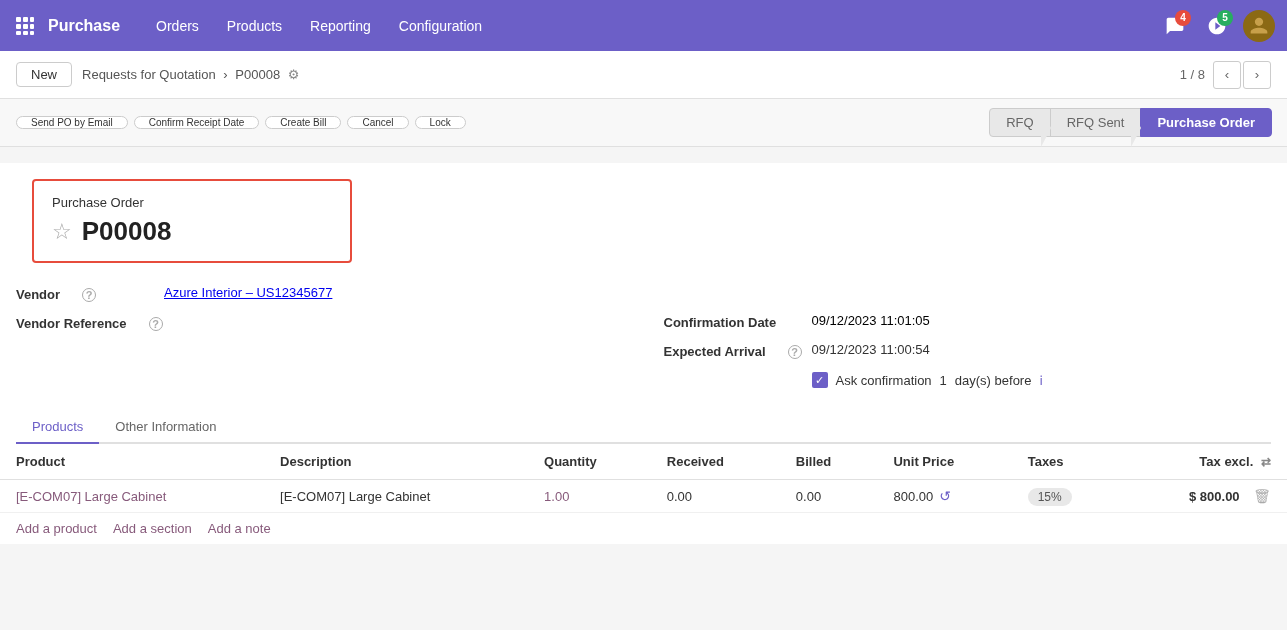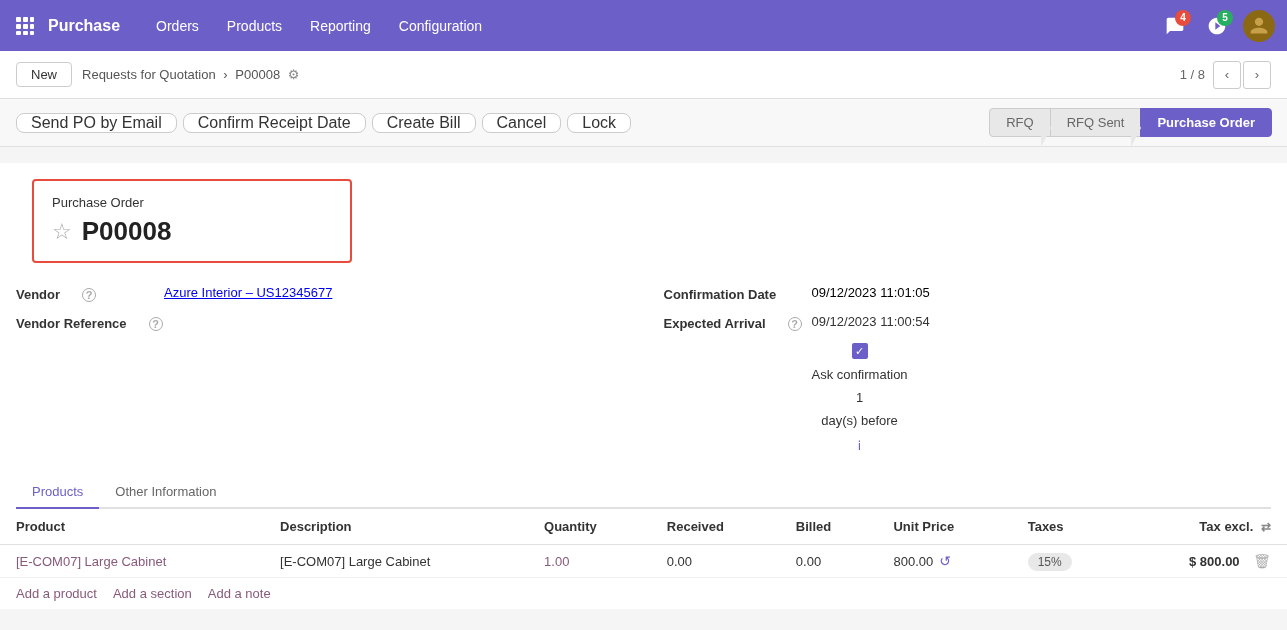--- a/index.html
+++ b/index.html
@@ -65,21 +65,21 @@
 
     
     .action-bar {
       background: #f8f8f8; border-bottom: 1px solid #e0e0e0;
       display: flex; align-items: center; justify-content: space-between;
       padding: 8px 16px; height: 48px;
     }
     .action-buttons { display: flex; gap: 6px; }
     .btn-action {
       border: 1px solid #ccc; background: #fff; padding: 0 14px;
-      border-radius: 8px; font-size: 16px; cursor: pointer; color: #333;
+      border-radius: 8px; font-size: 10px; cursor: pointer; color: #333;
     }
     .status-trail { display: flex; align-items: center; }
     .status-step {
       padding: 6px 16px; font-size: 13px; color: #666;
       background: #e8e8e8; border: 1px solid #ccc;
       position: relative; margin-right: -1px;
     }
     .status-step.active {
       background: #6c5fc7; color: white; border-color: #6c5fc7; font-weight: 600;
     }
@@ -111,21 +111,21 @@
     .po-header-box .po-label { font-size: 13px; color: #333; font-weight: 500; margin-bottom: 6px; }
     .po-header-box .po-title-row { display: flex; align-items: center; gap: 10px; }
     .po-header-box .star-icon { font-size: 22px; color: #aaa; cursor: pointer; }
     .po-header-box .po-number { font-size: 26px; font-weight: 700; color: #222; }
 
     
     .two-col-form {
       display: flex; margin: 0 16px; gap: 40px;
     }
     .left-col { flex: 1; }
-    .right-col { flex: 1; }
+    .right-col { flex: 1; margin-top: 28px; }
     .form-row { display: flex; align-items: flex-start; padding: 6px 0; gap: 8px; }
     .form-row-label { font-weight: 600; font-size: 13px; color: #333; min-width: 140px; display: flex; align-items: center; gap: 20px; padding-top: 2px; }
     .form-row-value { font-size: 13px; color: #875a7b; flex: 1; }
     .checkbox-blue {
       width: 16px; height: 16px; background: #6c5fc7; border-radius: 2px;
       display: flex; align-items: center; justify-content: center; cursor: pointer;
     }
     .checkbox-blue::after { content: '✓'; color: white; font-size: 11px; }
     .ask-conf-text { font-size: 13px; color: #333; }
     .ask-conf-num { font-size: 13px; color: #333; }
@@ -303,21 +303,21 @@
         <div class="form-row-label">
           <span>Expected Arrival</span>
           <span class="help-q">?</span>
         </div>
         <div class="form-row-value" style="color:#333;">
           <span>09/12/2023 11:00:54</span>
         </div>
       </div>
       <div class="form-row">
         <div class="form-row-label" style="min-width:140px;"></div>
-        <div style="display:flex; align-items:center; gap:8px;flex-direction:column;">
+        <div style="display:flex; align-items:center; gap:8px;">
           <div class="checkbox-blue"></div>
           <span class="ask-conf-text">Ask confirmation</span>
           <span class="ask-conf-num">1</span>
           <span class="ask-conf-text">day(s) before</span>
           <span class="info-circle">ℹ</span>
         </div>
       </div>
     </div>
   </div>
 

